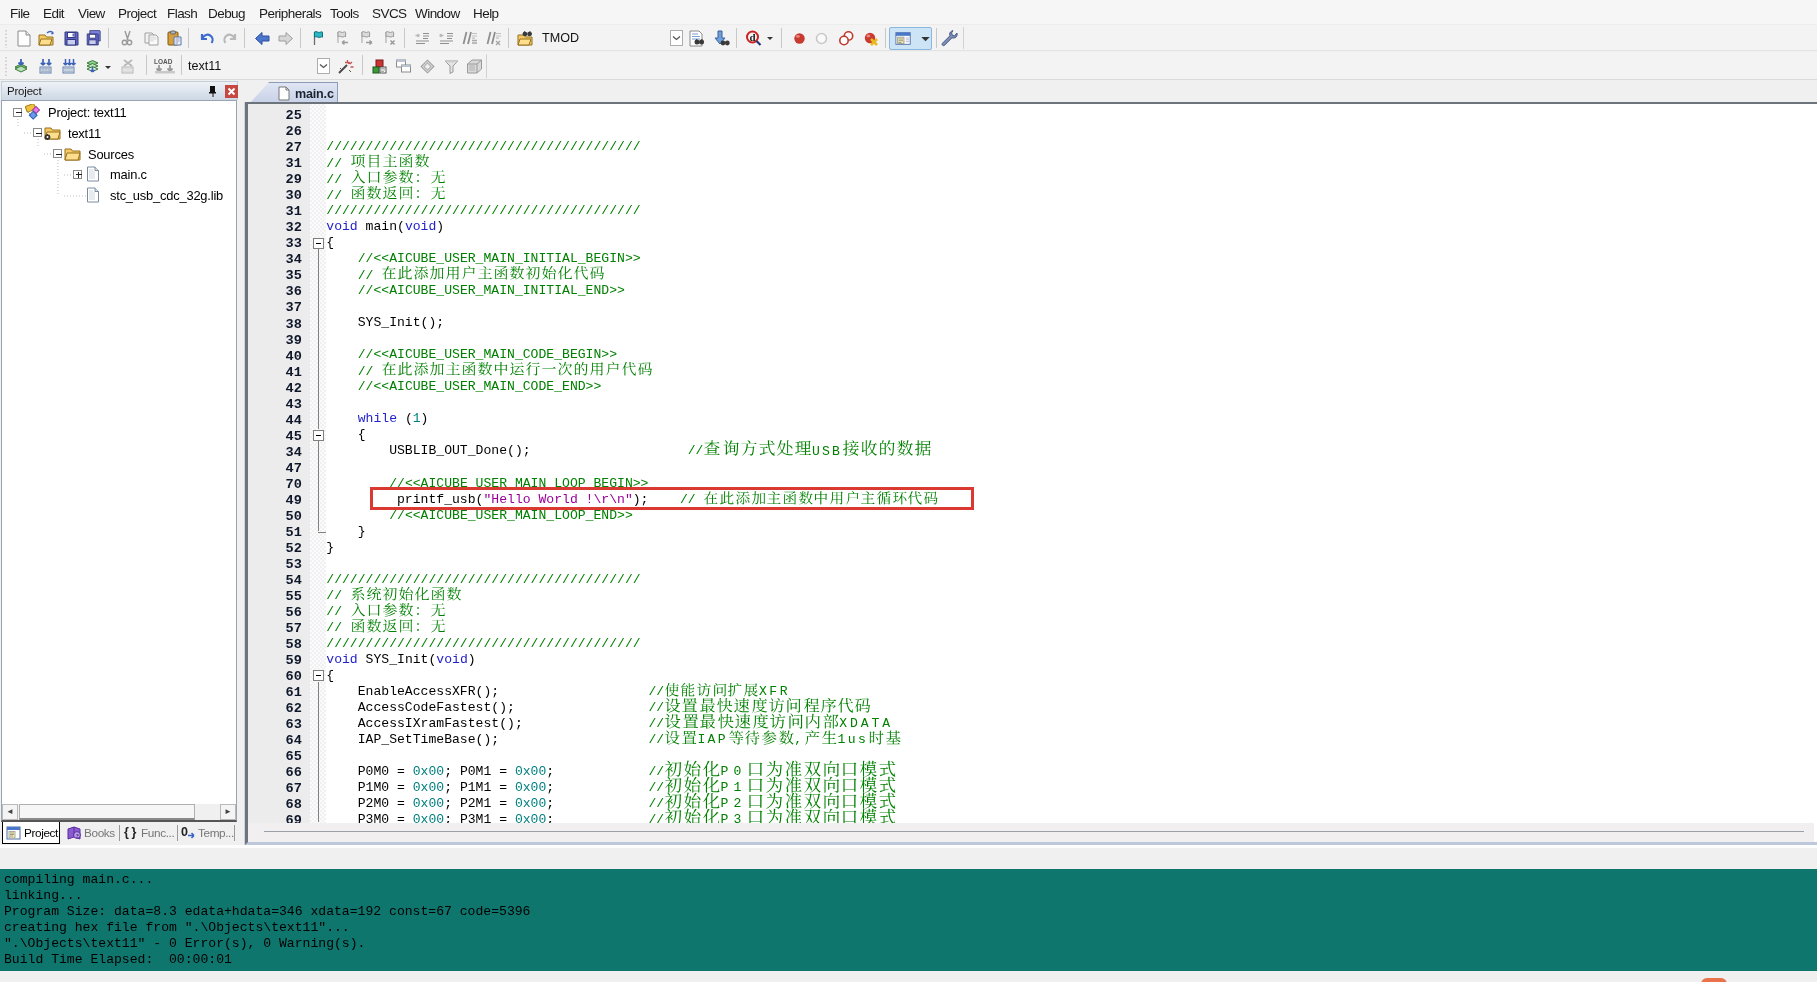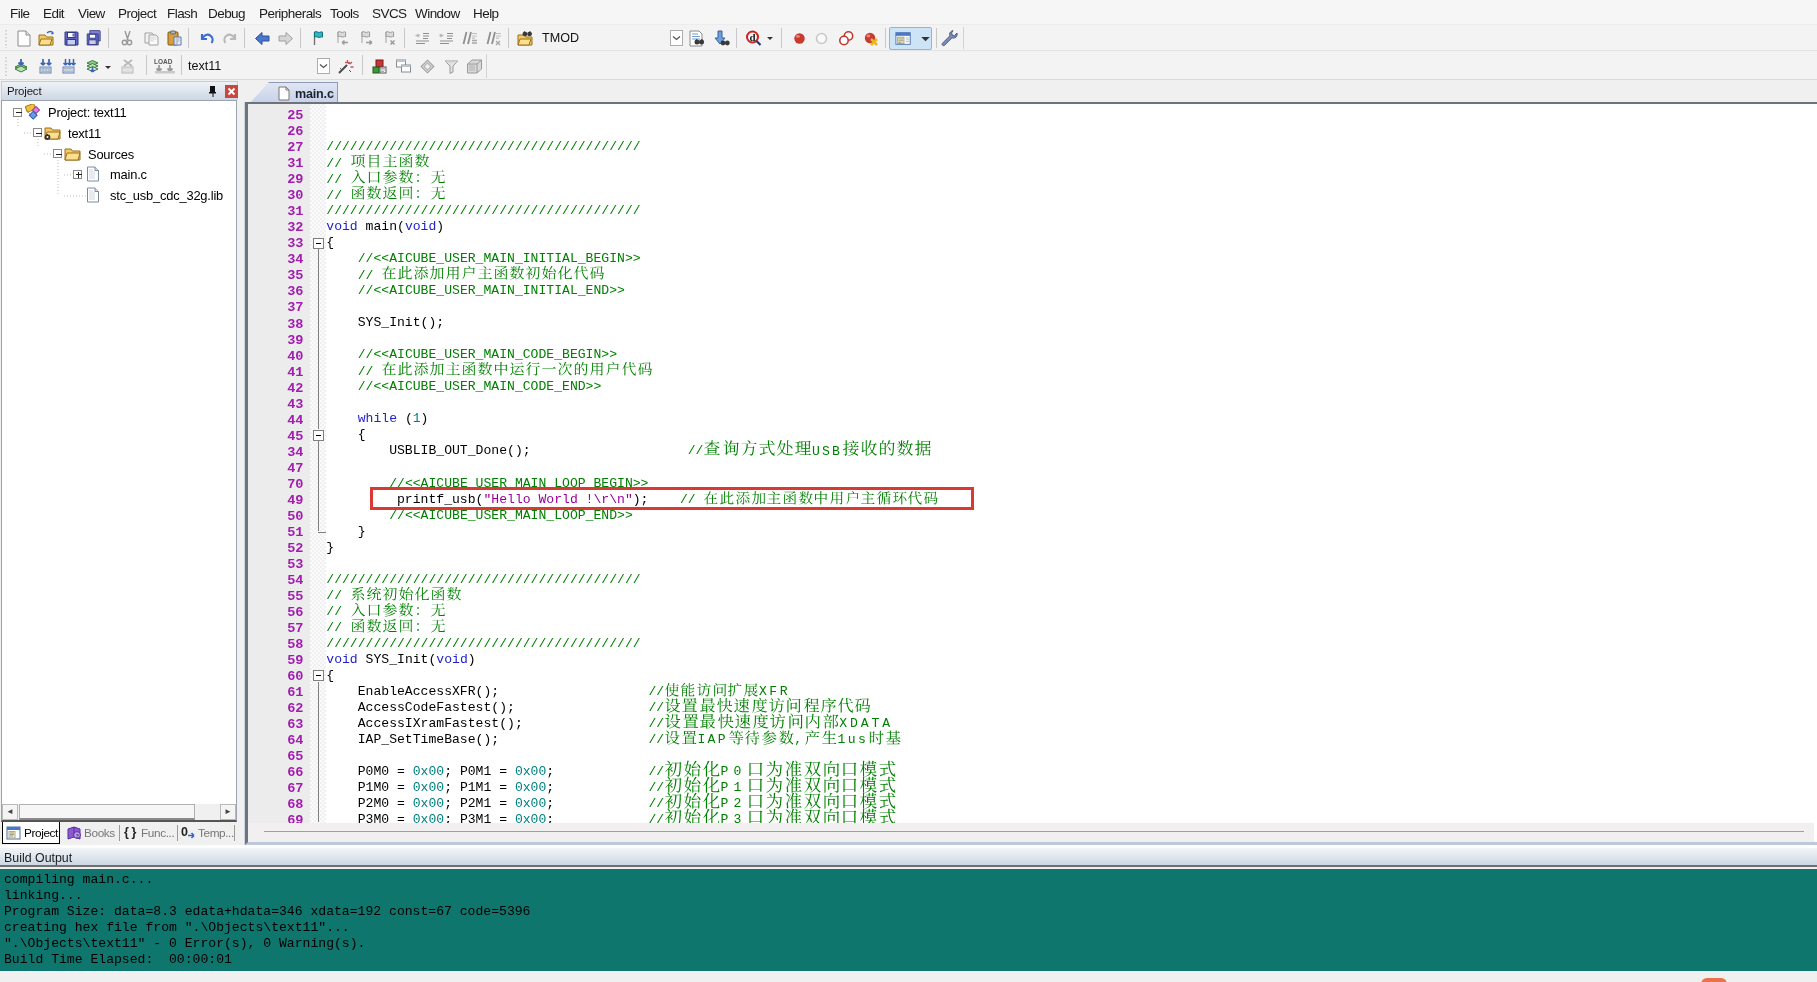--- a/index.html
+++ b/index.html
@@ -37,22 +37,22 @@
 #tabstrip{position:absolute;left:239px;top:80px;width:1578px;height:23px;background:#f0f0f0}
 #mtab{position:absolute;left:249px;top:82px;width:89px;height:22px;
  background:linear-gradient(#dfe5f2,#c8d1e8);border:1px solid #8c9cb8;
  clip-path:polygon(20px 0,100% 0,100% 100%,0 100%)}
 #mtab .t{position:absolute;left:45px;top:3.5px;font-size:12.6px;font-weight:bold;color:#1a2330;letter-spacing:-0.2px}
 #edframe{position:absolute;left:245px;top:102px;width:1572px;height:743px;
  background:#fff;border-left:3px solid #6e747c;border-top:2px solid #6d737b;border-bottom:3.5px solid #bdc8da}
 #gutter{position:absolute;left:248px;top:104px;width:62px;height:719px;background:#ececec}
 #fold{position:absolute;left:310px;top:104px;width:16px;height:719px;
  background:repeating-conic-gradient(#fbfbfb 0% 25%,#f1f1f3 0% 50%) 0 0/4px 4px}
-.lnum{position:absolute;left:244px;width:59.5px;text-align:right;font-family:"Liberation Mono",monospace;
- font-size:13.6px;line-height:16px;font-weight:bold;color:#a21caf}
+.lnum{position:absolute;left:264px;width:59.5px;text-align:center;font-family:"Liberation Mono",monospace;
+ font-size:13.6px;line-height:16px;font-weight:bold;color:#0f172a}
 .ln{position:absolute;left:326.3px;white-space:pre;font-family:"Liberation Mono",monospace;
  font-size:13.1px;line-height:16px;color:#000}
 .ln .c{color:#008000}.ln .k{color:#2222cc}.ln .n{color:#008080}.ln .s{color:#990099}
 .cj{display:inline-block;width:16px;height:16px;vertical-align:-4.6px;overflow:visible}
 .cj use{fill:currentColor}
 
 .fbox{position:absolute;width:11px;height:11px;background:#fff;border:1px solid #808080}
 .fbox i{position:absolute;left:2px;top:4px;width:5px;height:1px;background:#000}
 .fline{position:absolute;width:1px;background:#808080}
 .ftick{position:absolute;height:1px;background:#808080}
@@ -991,19 +991,16 @@
     <div class="ftick" style="left:318px;top:531.5px;width:8px"></div>
     <div class="fbox" style="left:312.5px;top:670.2px">
       <i></i>
     </div>
     <div class="fline" style="left:317.5px;top:681.7px;height:140.3px"></div>
 <div id="redbox"></div>
 <div id="escroll">
       <div id="ethumb"></div>
     </div>
 <div class="abs" style="left:0;top:845px;width:1817px;height:3px;background:#fdfdfd"></div>
-    <div id="bhead">
-      <span class="t">Build Output</span>
-    </div>
 <div id="bout"><div class="bl" style="top:3px">compiling main.c...</div><div class="bl" style="top:19px">linking...</div><div class="bl" style="top:35px">Program Size: data=8.3 edata+hdata=346 xdata=192 const=67 code=5396</div><div class="bl" style="top:51px">creating hex file from ".\Objects\text11"...</div><div class="bl" style="top:67px">".\Objects\text11" - 0 Error(s), 0 Warning(s).</div><div class="bl" style="top:83px">Build Time Elapsed:  00:00:01</div></div>
 <div id="bottomstrip"></div>
 <div id="blob"></div>
 </div>
 
 </body></html>

